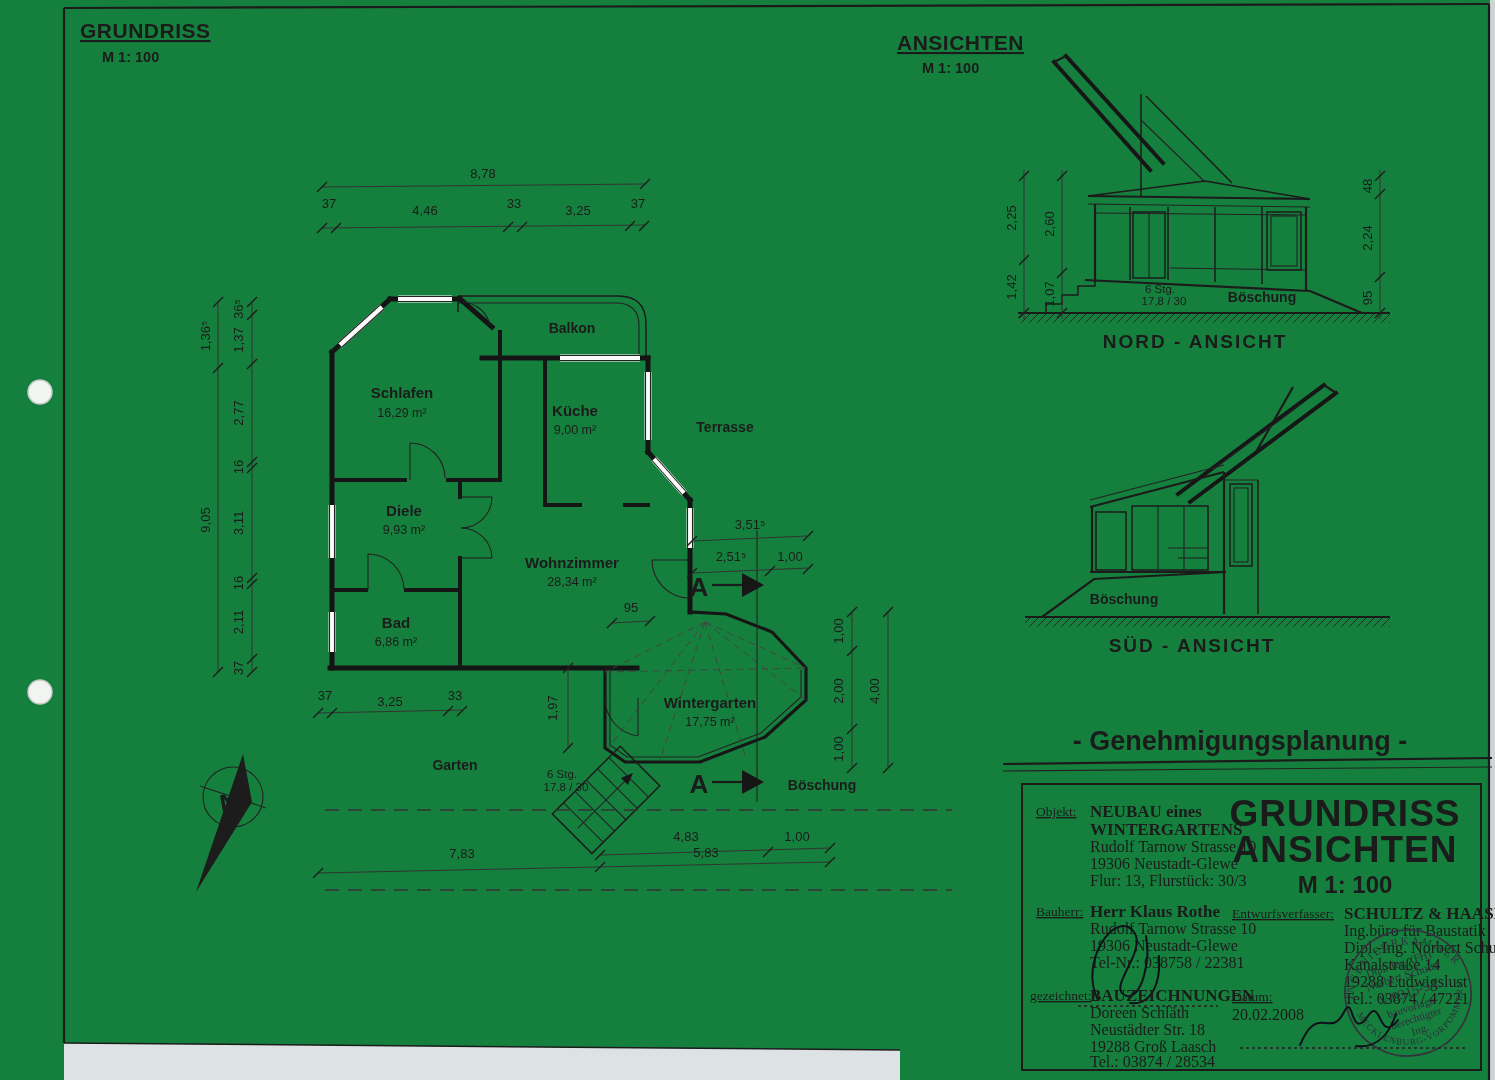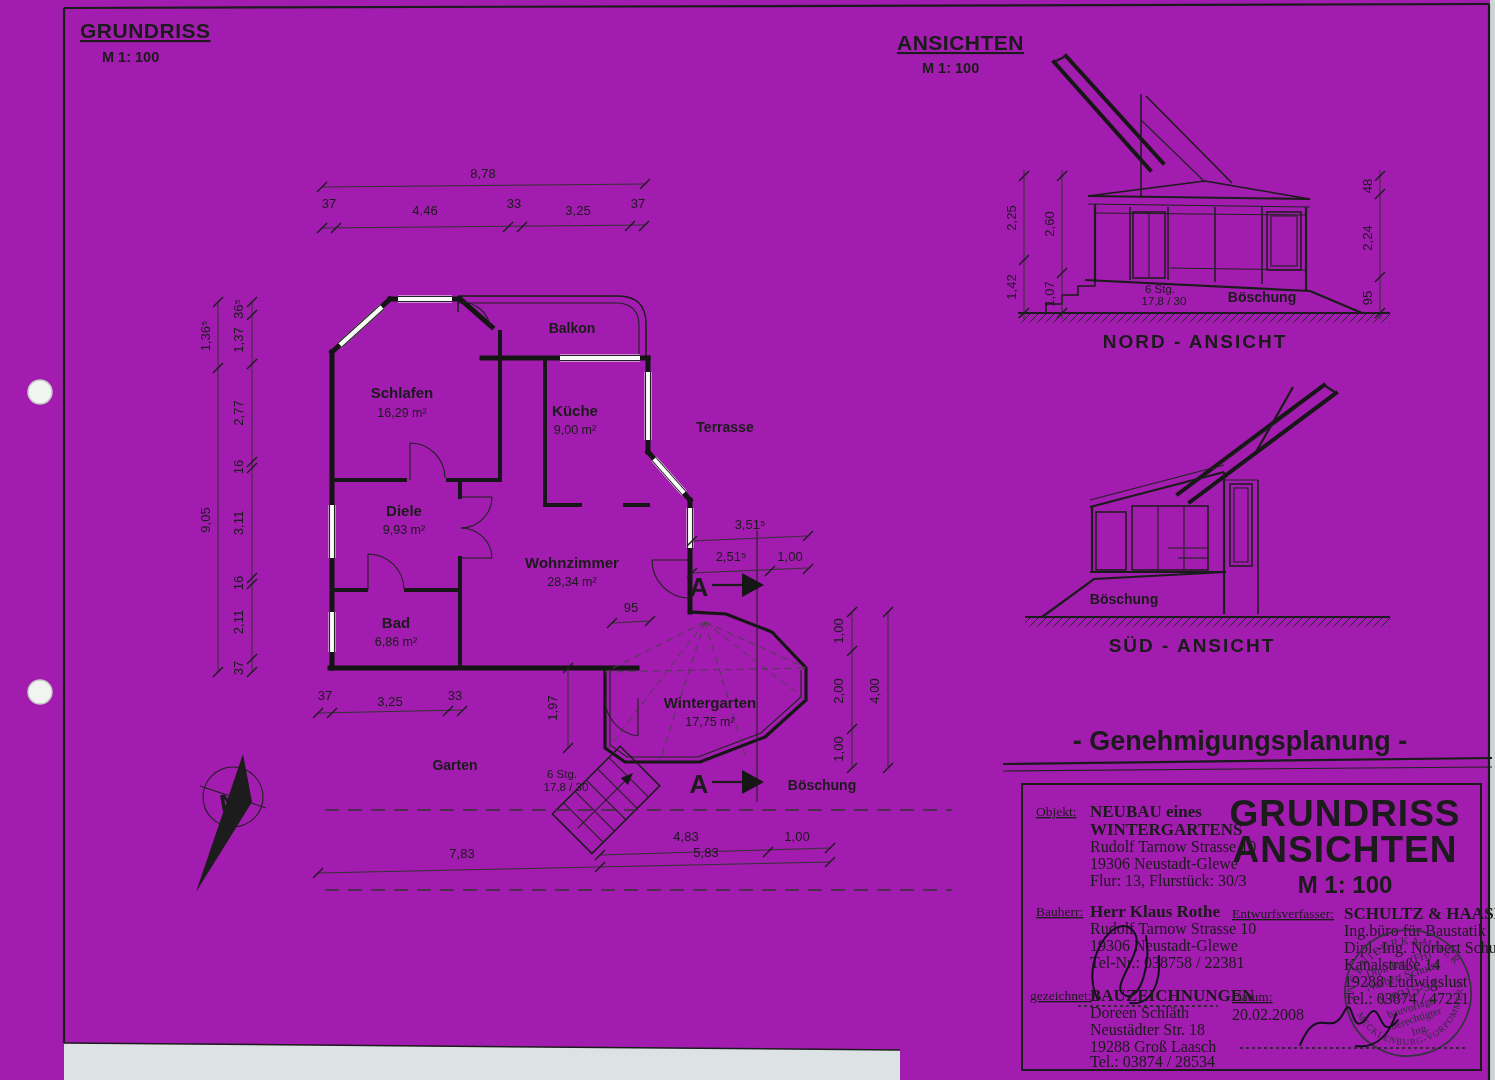--- a/index.html
+++ b/index.html
@@ -1,16 +1,16 @@
 <!DOCTYPE html>
 <html><head>
 <meta charset="utf-8">
 <style>
   html,body{margin:0;padding:0;background:#cfd4d4;}
-  #sheet{position:relative;width:1495px;height:1080px;background:#a21caf;overflow:hidden;
+  #sheet{position:relative;width:1495px;height:1080px;background:#15803d;overflow:hidden;
          font-family:"Liberation Sans",sans-serif;}
   svg{position:absolute;left:0;top:0;}
   
   text{fill:#1b1b1b;font-family:"Liberation Sans",sans-serif;}
   .dim{font-size:13px;text-anchor:middle;}
   .room{font-size:15px;font-weight:bold;text-anchor:middle;}
   .area{font-size:12.5px;text-anchor:middle;}
   .small{font-size:11.5px;}
   .head{font-size:21px;font-weight:bold;text-decoration:underline;letter-spacing:.5px;}
   .scalet{font-size:14.5px;font-weight:bold;}

